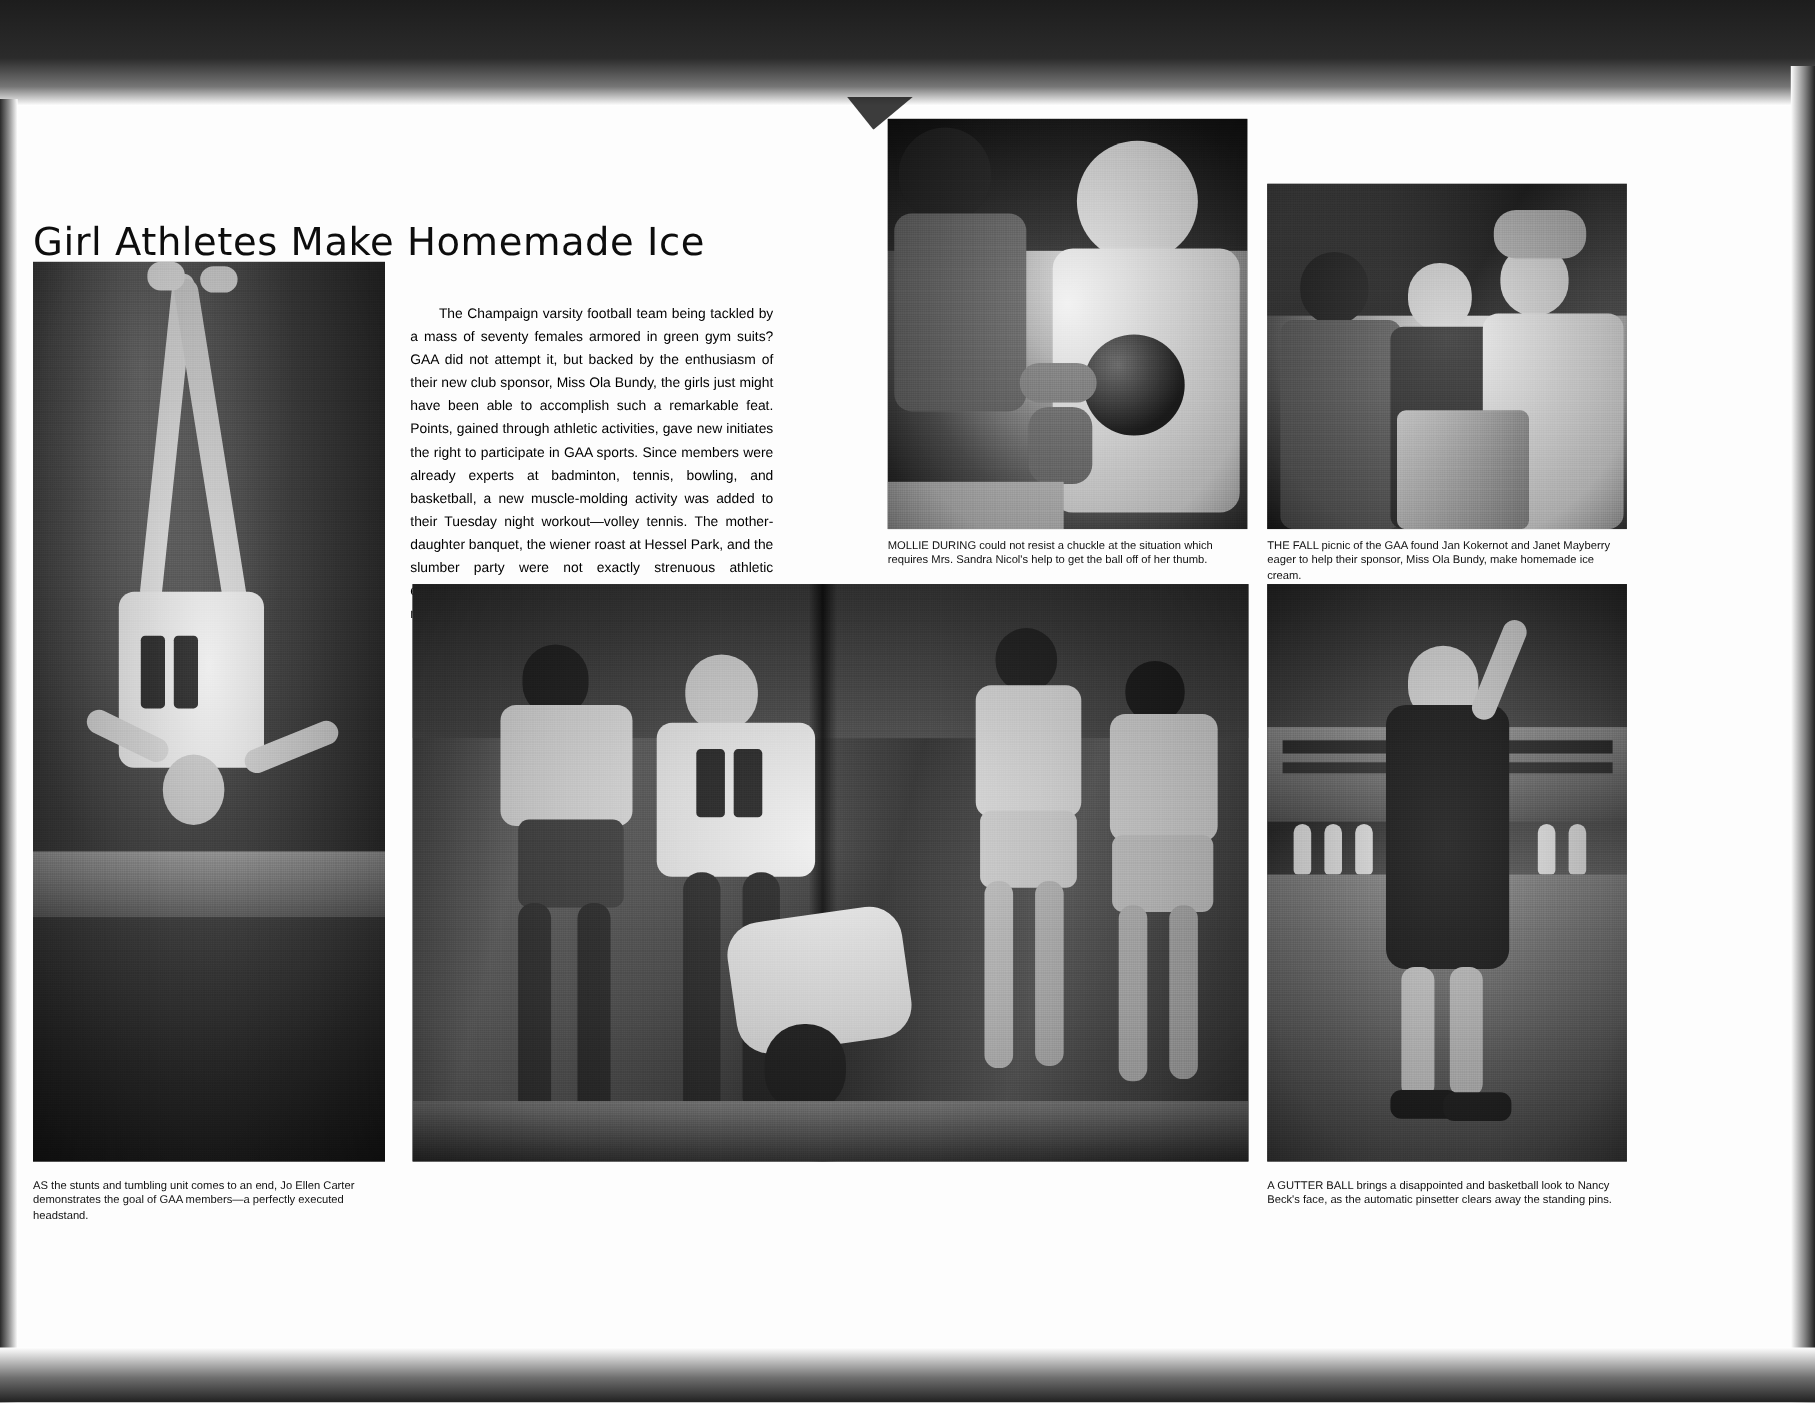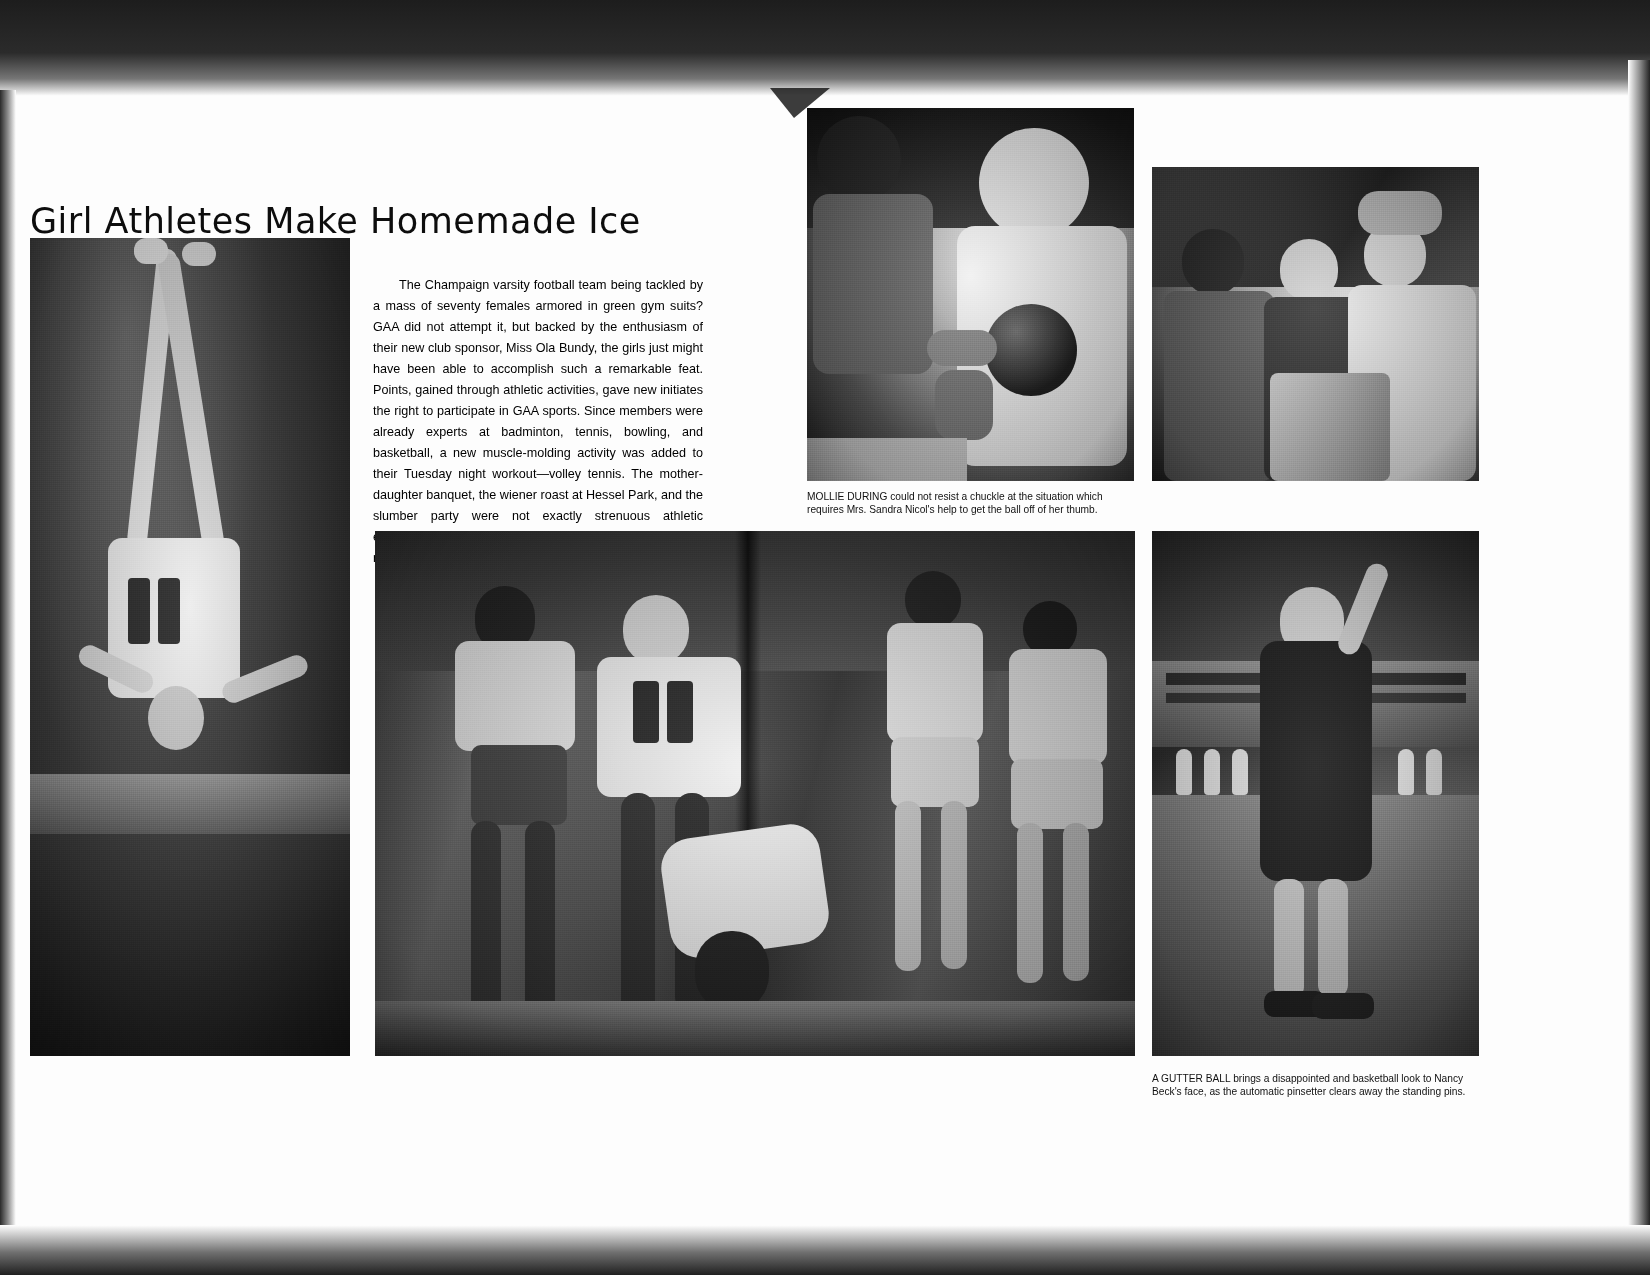--- a/index.html
+++ b/index.html
@@ -171,20 +171,21 @@
     <div class="dark-shape" style="left:98px; top:340px; width:22px; height:66px; border-radius:4px;"></div>
     <div class="dark-shape" style="left:128px; top:340px; width:22px; height:66px; border-radius:4px;"></div>
 
     <div class="fig-shape" style="left:118px; top:448px; width:56px; height:64px; border-radius:50%; background:#cfc9bc;"></div>
 
     <div class="mid-shape" style="left:0; top:536px; width:320px; height:60px; background:linear-gradient(to bottom,#9b9890,#5f5d58);"></div>
     <div class="dark-shape" style="left:0; top:596px; width:320px; height:222px; background:linear-gradient(to bottom,#3c3a36,#1c1b19);"></div>
     <div class="vignette"></div>
     <div class="grain"></div>
   </div>
+  <div class="caption" style="left:30px; top:1072px; width:330px;">AS the stunts and tumbling unit comes to an end, Jo Ellen Carter demonstrates the goal of GAA members—a perfectly executed headstand.</div>
 
   <div class="photo" id="photo-bowling-thumb" style="left:807px; top:108px; width:327px; height:373px;">
     <div class="ph-bg"></div>
 
     <div class="dark-shape" style="left:0; top:0; width:327px; height:120px; background:linear-gradient(to bottom,#141414,#2f2f2f);"></div>
 
     <div class="dark-shape" style="left:10px; top:8px; width:84px; height:86px; border-radius:42px; background:#2a2320;"></div>
     <div class="mid-shape" style="left:6px; top:86px; width:120px; height:180px; border-radius:16px; background:#6e6a63;"></div>
 
     <div class="fig-shape" style="left:172px; top:20px; width:110px; height:110px; border-radius:55px; background:#e9e6dc;"></div>
@@ -213,20 +214,21 @@
     <div class="dark-shape" style="left:112px; top:130px; width:96px; height:184px; border-radius:12px; background:#3a3733;"></div>
 
     <div class="fig-shape" style="left:212px; top:56px; width:62px; height:64px; border-radius:30px; background:#e3ded3;"></div>
     <div class="mid-shape" style="left:206px; top:24px; width:84px; height:44px; border-radius:20px; background:#bfbab0;"></div>
     <div class="fig-shape" style="left:196px; top:118px; width:128px; height:196px; border-radius:14px; background:#eeebe3;"></div>
 
     <div class="mid-shape" style="left:118px; top:206px; width:120px; height:108px; border-radius:8px; background:linear-gradient(to right,#d8d4cb,#9a958c);"></div>
     <div class="vignette"></div>
     <div class="grain"></div>
   </div>
+  <div class="caption" style="left:1152px; top:490px; width:330px;">THE FALL picnic of the GAA found Jan Kokernot and Janet Mayberry eager to help their sponsor, Miss Ola Bundy, make homemade ice cream.</div>
 
   <div class="photo" id="photo-tumbling" style="left:375px; top:531px; width:760px; height:525px;">
     <div class="ph-bg"></div>
 
     <div class="dark-shape" style="left:0; top:0; width:760px; height:140px; background:linear-gradient(to bottom,#333,#4b4b4b);"></div>
 
     <div class="dark-shape" style="left:360px; top:0; width:26px; height:525px; background:linear-gradient(to right, rgba(0,0,0,0), rgba(0,0,0,.85), rgba(0,0,0,0));"></div>
 
     <div class="dark-shape" style="left:100px; top:55px; width:60px; height:66px; border-radius:30px; background:#241f1c;"></div>
     <div class="fig-shape" style="left:80px; top:110px; width:120px; height:110px; border-radius:14px; background:#eceadf;"></div>

